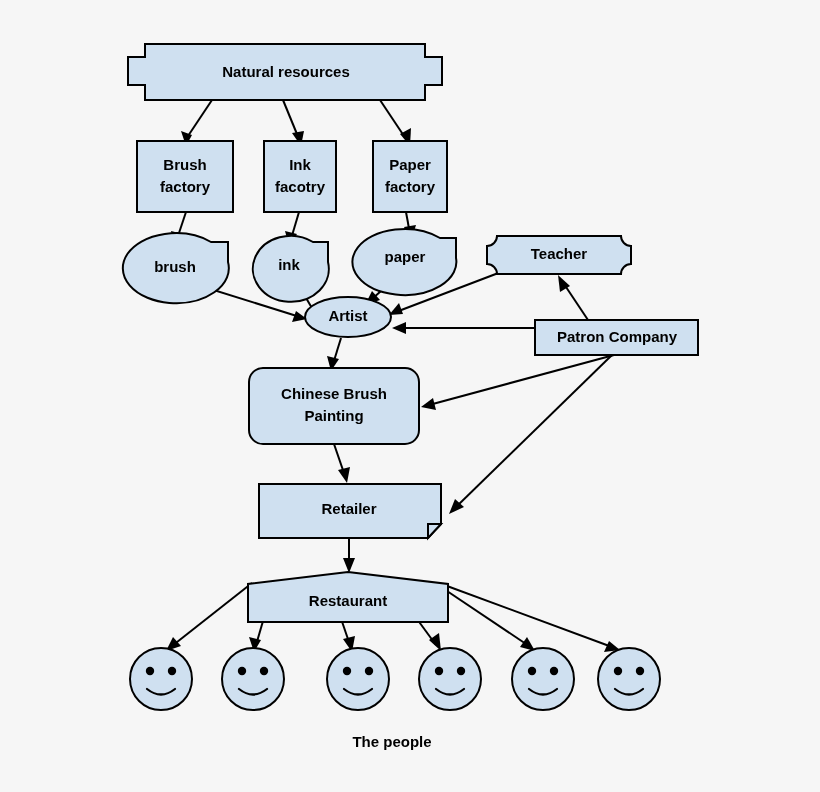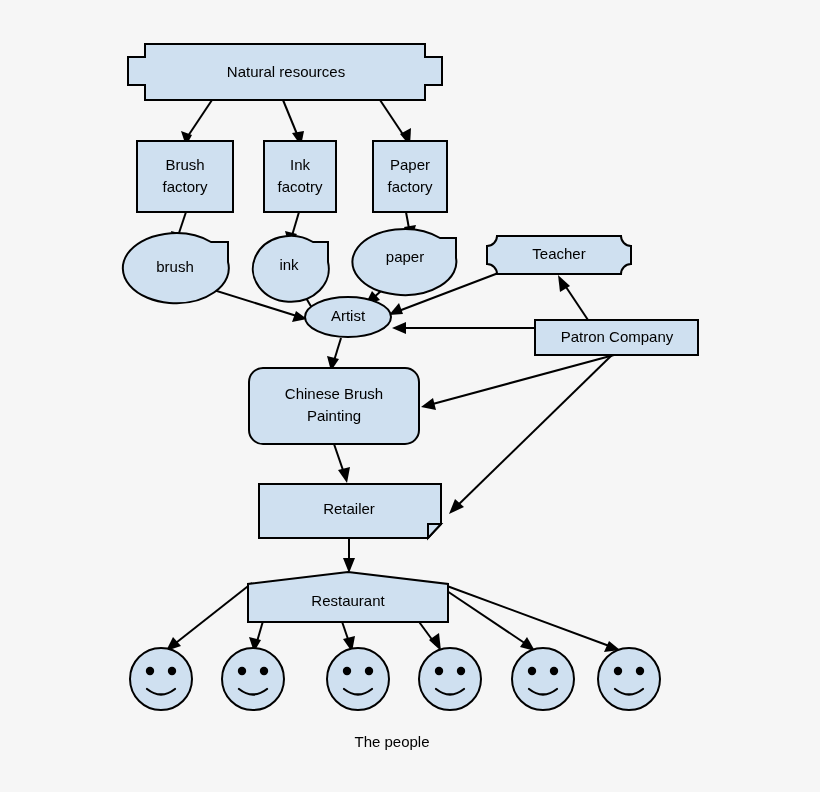--- a/index.html
+++ b/index.html
@@ -12,20 +12,21 @@
     width: 820px;
     height: 792px;
     overflow: hidden;
     font-family: "Liberation Sans", sans-serif;
   }
   #diagram-root {
     position: relative;
     width: 820px;
     height: 792px;
     background: #b91c1c;
+    font-weight: bold;
   }
   svg#graph {
     display: block;
     width: 820px;
     height: 792px;
   }
   .node-shape {
     fill: #cfe0f0;
     stroke: #000000;
     stroke-width: 2;

